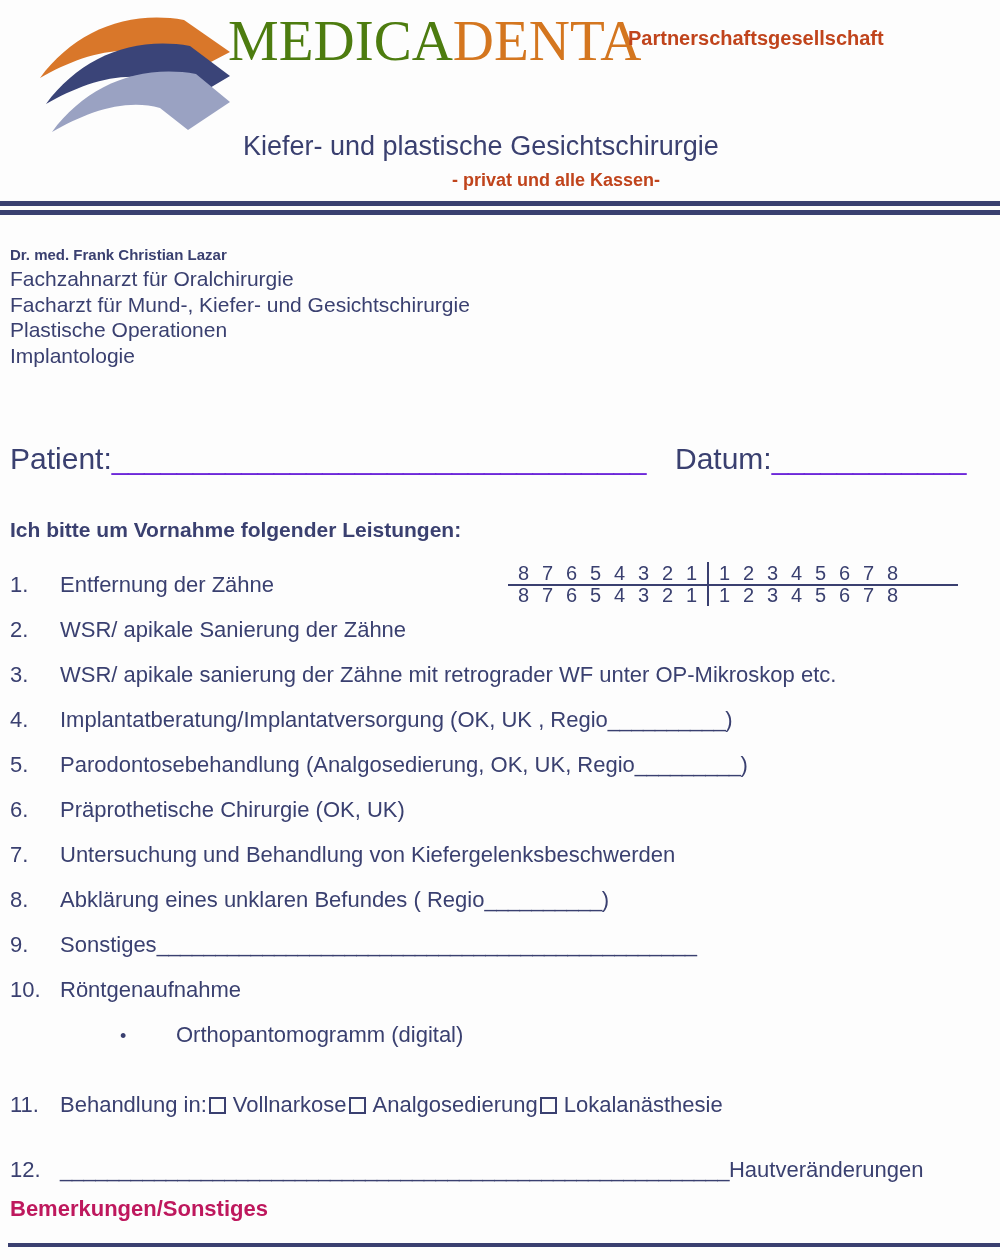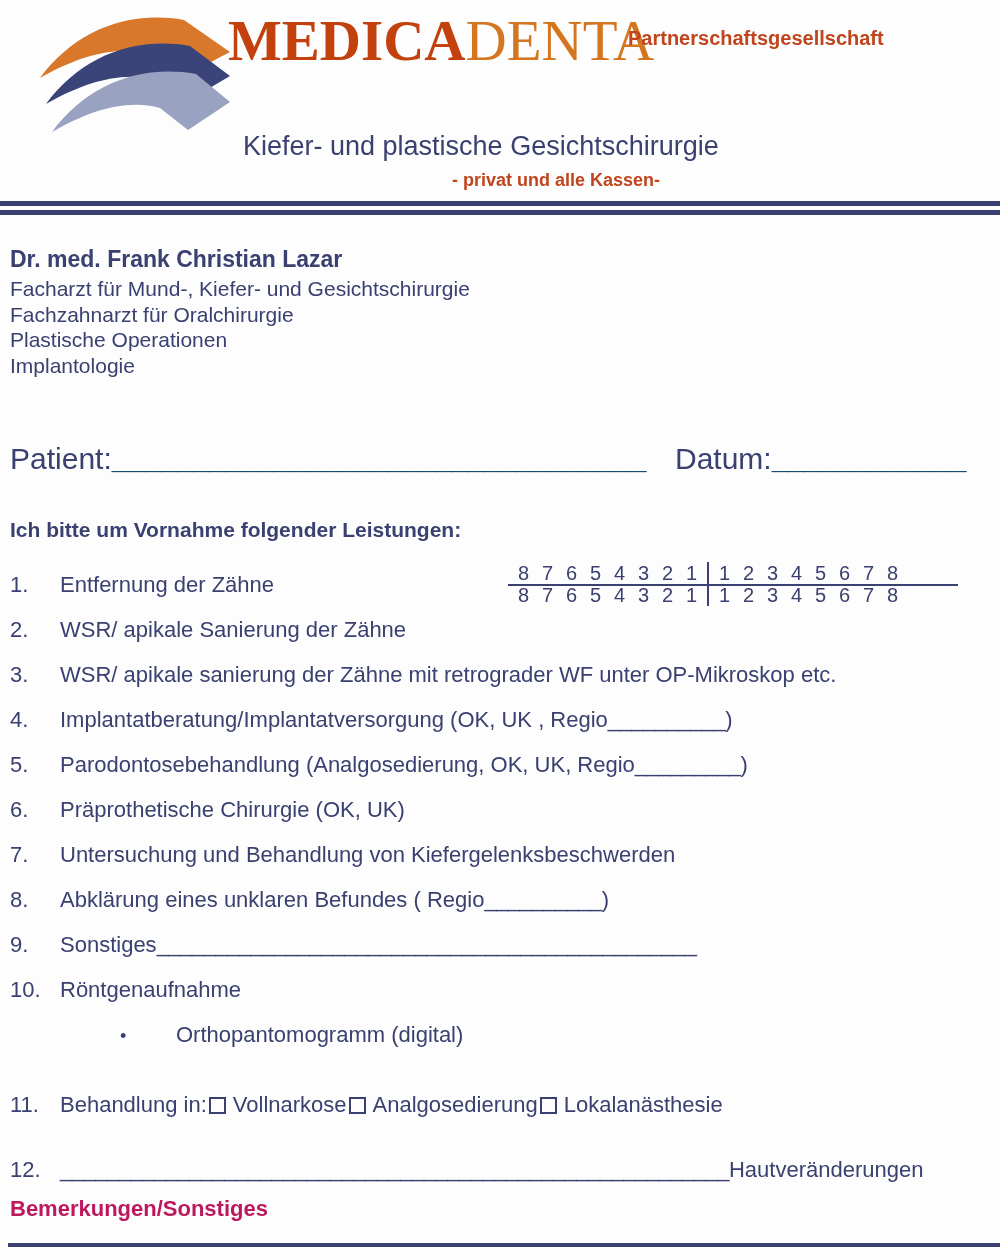--- a/index.html
+++ b/index.html
@@ -38,21 +38,21 @@
   .wordmark {
     position: absolute;
     left: 228px;
     top: 12px;
     font-family: "Liberation Serif", serif;
     font-size: 57px;
     letter-spacing: 0px;
     line-height: 1;
     white-space: nowrap;
   }
-  .wm-medica { color: #c2410c; font-weight: bold; }
+  .wm-medica { color: #4d7c0f; }
   .wm-denta  { color: #d4761f; }
 
   .partnerschaft {
     position: absolute;
     left: 628px;
     top: 27px;
     font-family: "Liberation Sans", sans-serif;
     font-weight: bold;
     font-size: 20px;
     color: #c0441c;
@@ -101,21 +101,21 @@
 
   
   .doctor {
     position: absolute;
     left: 10px;
     top: 246px;
     width: 700px;
   }
   .doctor-name {
     font-weight: bold;
-    font-size: 23px;
+    font-size: 15px;
     color: #3a4070;
     margin-bottom: 3px;
     white-space: nowrap;
   }
   .doctor-line {
     font-size: 21px;
     color: #3a4070;
     line-height: 1.22;
     white-space: nowrap;
   }
@@ -127,23 +127,23 @@
     top: 442px;
     width: 1000px;
     white-space: nowrap;
   }
   .patient-label, .datum-label {
     font-weight: normal;
     font-size: 30px;
     color: #3a4070;
   }
   .rule-fill {
-    font-weight: bold;
+    font-weight: normal;
     font-size: 30px;
-    color: #0c4a6e;
+    color: #6d28d9;
     letter-spacing: -0.5px;
   }
   .datum-block {
     position: absolute;
     left: 675px;
     top: 442px;
     white-space: nowrap;
   }
 
   
@@ -290,22 +290,22 @@
     <div class="kassen">- privat und alle Kassen-</div>
 
     <div class="double-rule">
       <div class="bar bar-top"></div>
       <div class="bar bar-bottom"></div>
     </div>
   </div>
 
   <div class="doctor">
     <div class="doctor-name">Dr. med. Frank Christian Lazar</div>
+    <div class="doctor-line">Fachzahnarzt für Oralchirurgie</div>
     <div class="doctor-line">Facharzt für Mund-, Kiefer- und Gesichtschirurgie</div>
-    <div class="doctor-line">Fachzahnarzt für Oralchirurgie</div>
     <div class="doctor-line">Plastische Operationen</div>
     <div class="doctor-line">Implantologie</div>
   </div>
 
   <div class="patient-row">
     <span class="patient-label">Patient:</span><span class="rule-fill">_________________________________</span>
   </div>
   <div class="datum-block">
     <span class="datum-label">Datum:</span><span class="rule-fill">____________</span>
   </div>

